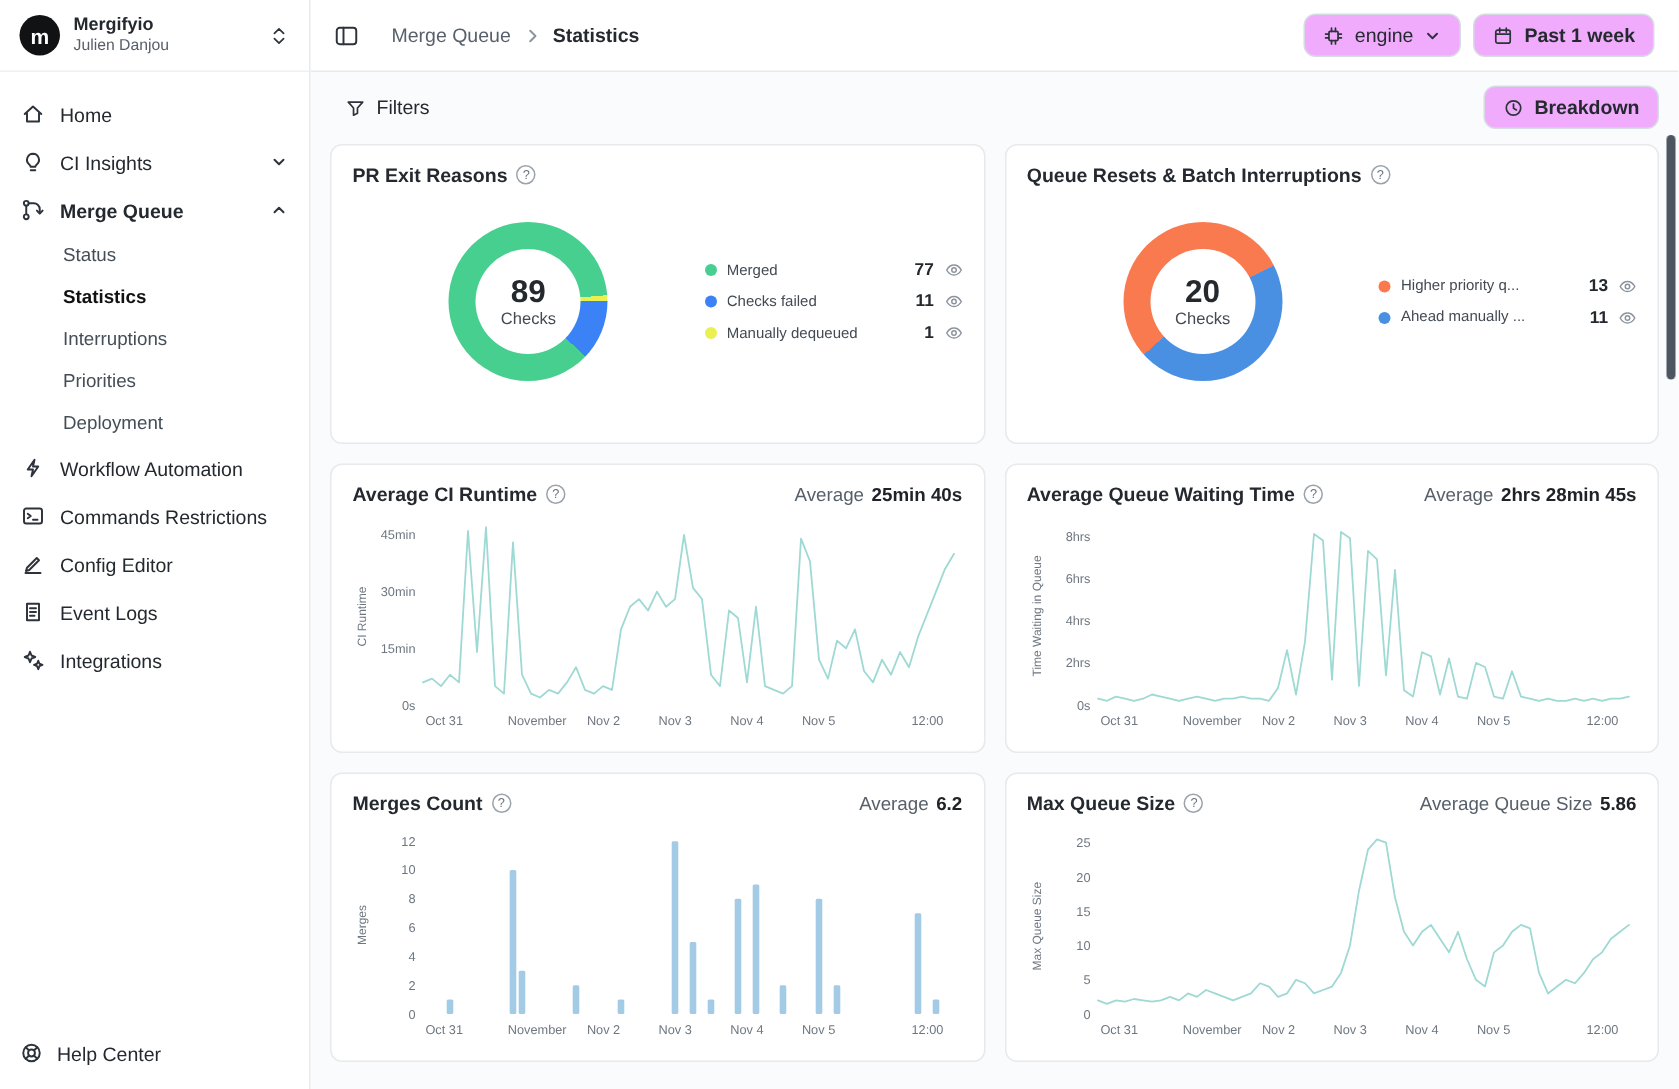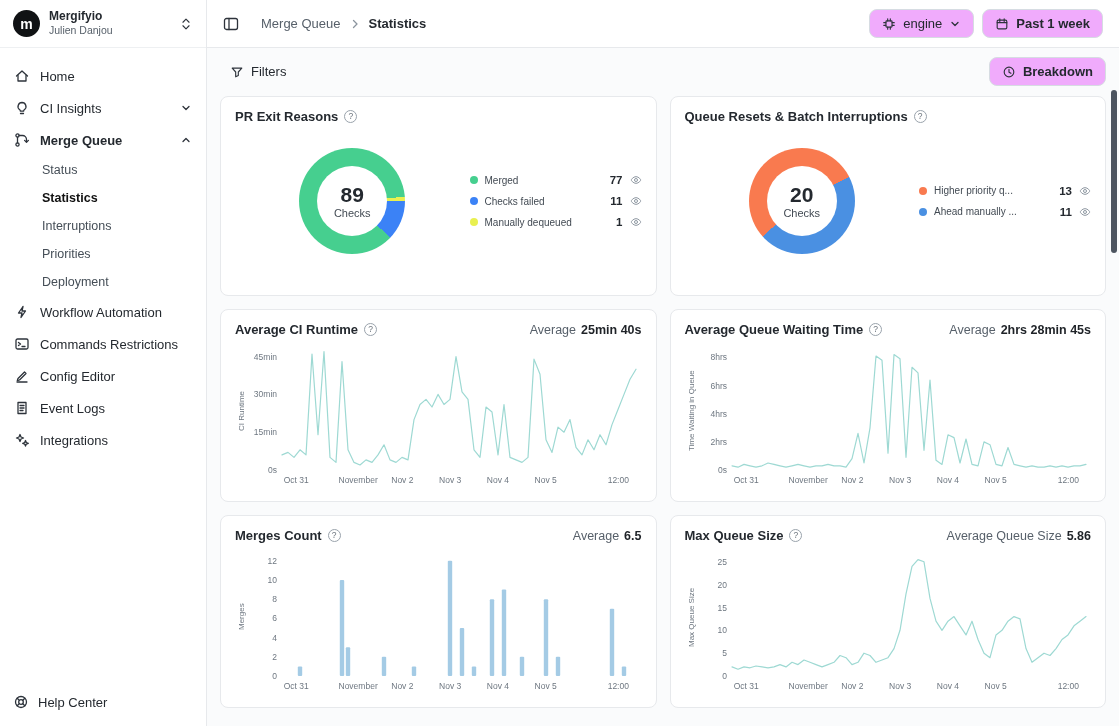--- a/index.html
+++ b/index.html
@@ -376,21 +376,21 @@
           </svg>
       </div>
     </section>
 
     <section class="card">
       <div class="card-head">
         <span class="card-title">Merges Count</span>
         <span class="qmark">?</span>
         <span class="avg">
             <span>Average</span>
-            <b>6.5</b>
+            <b>6.2</b>
           </span>
       </div>
       <div class="chart-body">
         <div class="ylab">Merges</div>
         <svg class="chart" width="396" height="145">
             <text x="29" y="132" text-anchor="end" class="tick">0</text>
             <text x="29" y="112.7936507936508" text-anchor="end" class="tick">2</text>
             <text x="29" y="93.5873015873016" text-anchor="end" class="tick">4</text>
             <text x="29" y="74.38095238095238" text-anchor="end" class="tick">6</text>
             <text x="29" y="55.17460317460318" text-anchor="end" class="tick">8</text>

